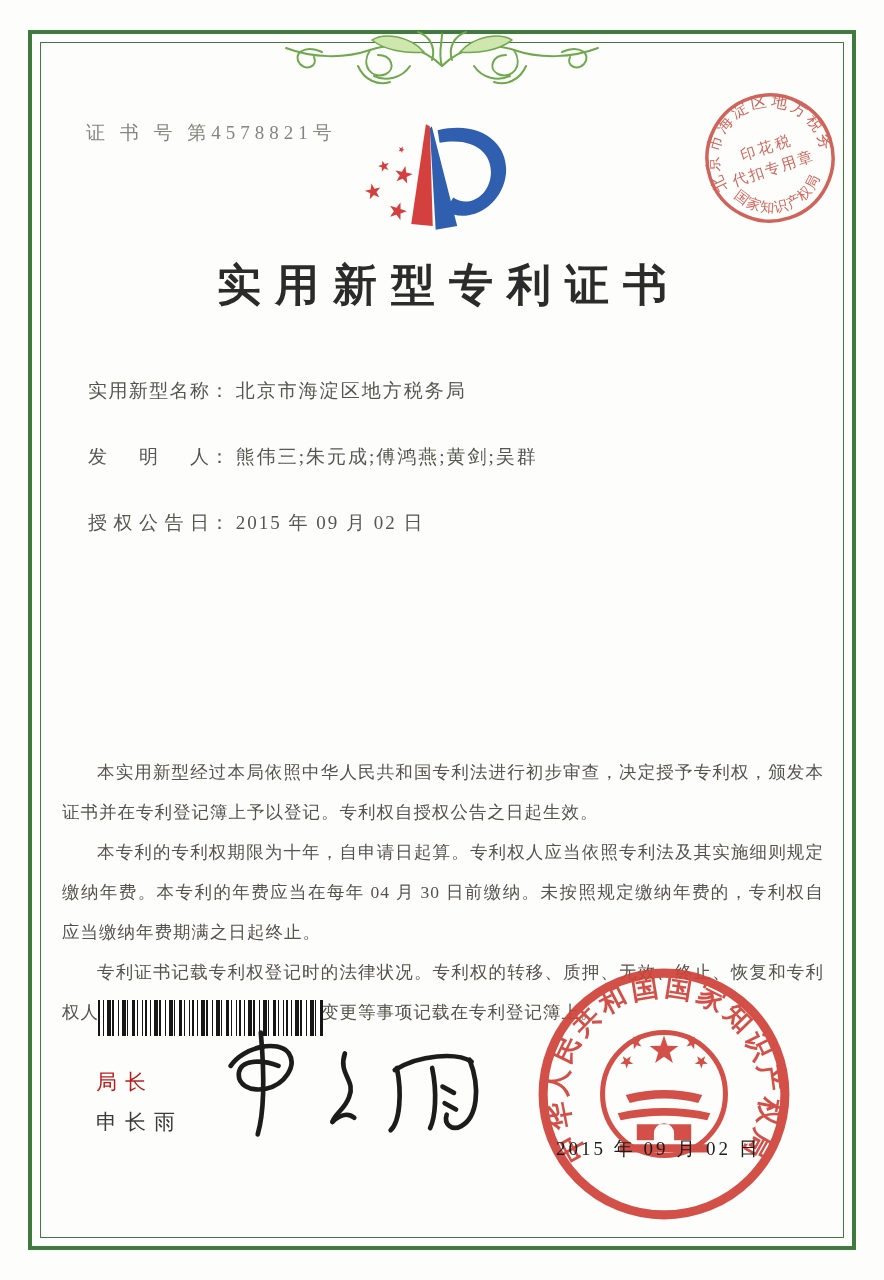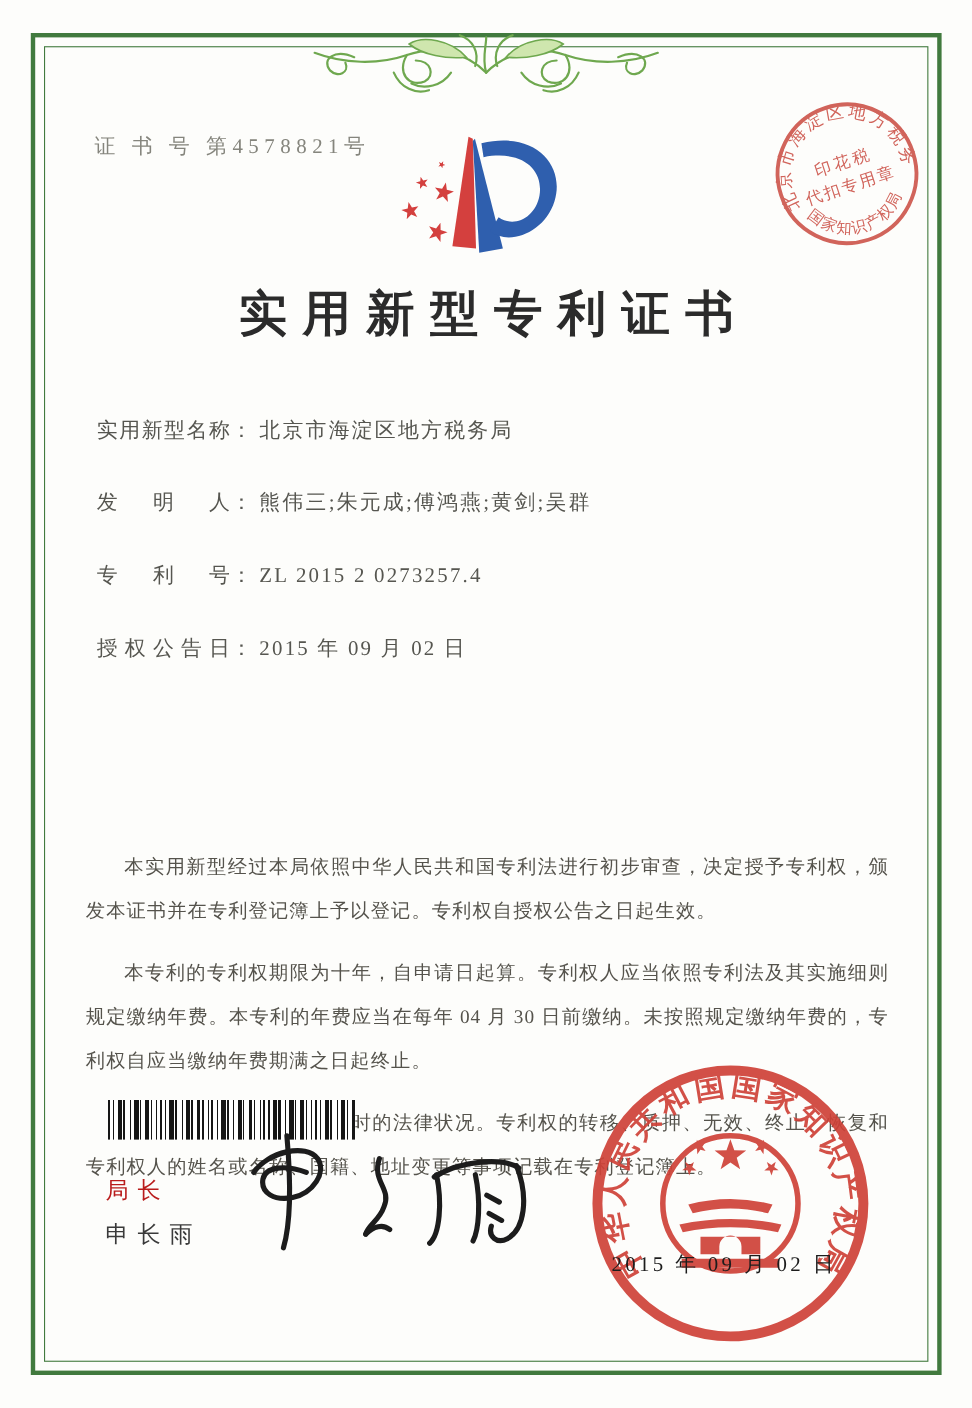--- a/index.html
+++ b/index.html
@@ -35,21 +35,21 @@
   .fields{position:absolute;left:88px;top:378px;width:720px;}
   .field-row{height:66px;font-size:19px;color:#565650;letter-spacing:1px;}
   .flabel{display:inline-block;width:122px;text-align:justify;text-align-last:justify;vertical-align:top;font-family:Liberation Serif, serif;}
   .fcolon{display:inline-block;}
   .fvalue{letter-spacing:2px;}
   .body-text{
     position:absolute;left:62px;top:752px;width:762px;
     font-size:17.5px;line-height:40px;color:var(--text-body);
     text-align:justify;letter-spacing:1px;
   }
-  .body-text p{margin:16px;text-indent:2em;}
+  .body-text p{margin:0;text-indent:2em;}
   .barcode{
     position:absolute;left:98px;top:1000px;width:225px;height:36px;
     background:repeating-linear-gradient(90deg,
       #161616 0 2px,#fff 2px 5px,#161616 5px 6px,#fff 6px 9px,
       #161616 9px 13px,#fff 13px 14px,#161616 14px 16px,#fff 16px 20px,
       #161616 20px 21px,#fff 21px 24px,#161616 24px 28px,#fff 28px 29px,
       #161616 29px 30px,#fff 30px 34px,#161616 34px 37px,#fff 37px 39px,
       #161616 39px 40px,#fff 40px 44px,#161616 44px 45px,#fff 45px 47px);
   }
   .director-title{position:absolute;left:96px;top:1068px;font-size:21px;color:#b91c1c;letter-spacing:8px;}
@@ -128,24 +128,20 @@
   <div class="title">实用新型专利证书</div>
 
   <div class="fields">
     <div class="field-row">
       <span class="flabel">实用新型名称</span><span class="fcolon">：</span>
       <span class="fvalue">北京市海淀区地方税务局</span>
     </div>
     <div class="field-row">
       <span class="flabel">发明人</span><span class="fcolon">：</span>
       <span class="fvalue">熊伟三;朱元成;傅鸿燕;黄剑;吴群</span>
-    </div>
-    <div class="field-row">
-      <span class="flabel">专利号</span><span class="fcolon">：</span>
-      <span class="fvalue">ZL 2015 2 0273257.4</span>
     </div>
     <div class="field-row">
       <span class="flabel">授权公告日</span><span class="fcolon">：</span>
       <span class="fvalue">2015 年 09 月 02 日</span>
     </div>
   </div>
 
   <div class="body-text">
     <p>本实用新型经过本局依照中华人民共和国专利法进行初步审查，决定授予专利权，颁发本证书并在专利登记簿上予以登记。专利权自授权公告之日起生效。</p>
     <p>本专利的专利权期限为十年，自申请日起算。专利权人应当依照专利法及其实施细则规定缴纳年费。本专利的年费应当在每年 04 月 30 日前缴纳。未按照规定缴纳年费的，专利权自应当缴纳年费期满之日起终止。</p>

